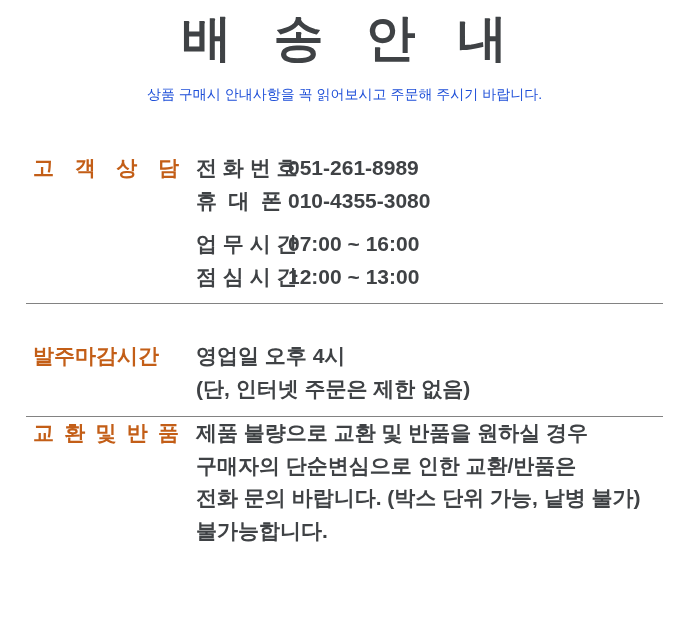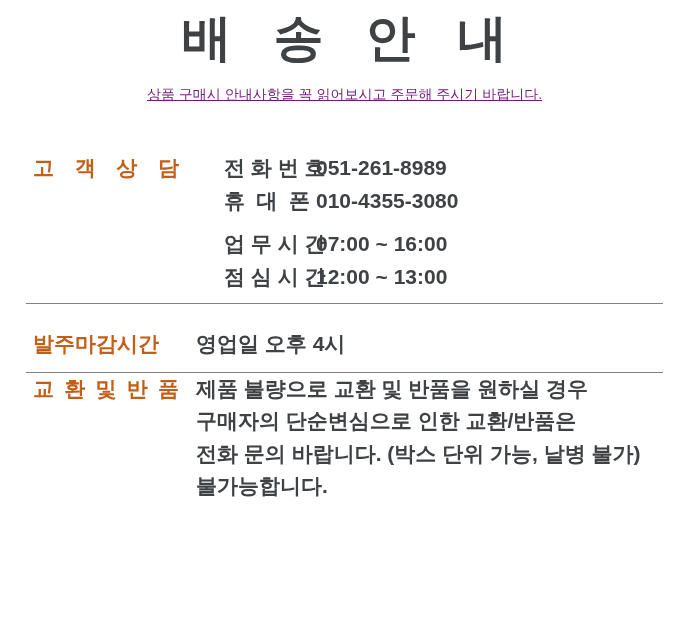--- a/index.html
+++ b/index.html
@@ -23,23 +23,22 @@
     color: #3f4245;
     text-align: center;
     letter-spacing: 0.28em;
     text-indent: 0.28em;
     white-space: nowrap;
   }
   .subtitle {
     margin-top: 18px;
     font-size: 14px;
     line-height: 17px;
-    color: #701a75;
+    color: #1d4ed8;
     text-align: center;
-    text-decoration: underline;
   }
   .section {
     display: flex;
     align-items: flex-start;
     padding-left: 33px;
     padding-right: 26px;
   }
   .sec-label {
     width: 146px;
     min-width: 146px;
@@ -69,23 +68,23 @@
     vertical-align: top;
   }
   .fvalue { margin-left: 6px; }
   .group-gap { height: 11px; }
   .divider {
     border: none;
     border-top: 1px solid #828282;
     height: 0;
     margin: 0 26px 0 26px;
   }
-  .sec1 { margin-top: 49px; gap: 28px; }
+  .sec1 { margin-top: 49px; }
   .hr1  { margin-top: 10px; }
-  .sec2 { margin-top: 24px; }
+  .sec2 { margin-top: 36px; }
   .hr2  { margin-top: 11px; }
   .sec3 { }
   .text-line { white-space: nowrap; }
 </style>
 </head>
 <body>
 
 <div class="page">
 
   <div class="title">배 송 안 내</div>
@@ -110,20 +109,21 @@
       </div>
     </div>
   </div>
 
   <hr class="divider hr1">
 
   <div class="section sec2">
     <div class="sec-label">발주마감시간</div>
     <div class="sec-body">
       <div class="text-line">영업일 오후 4시</div>
+      <div class="text-line">(단, 인터넷 주문은 제한 없음)</div>
     </div>
   </div>
 
   <hr class="divider hr2">
 
   <div class="section sec3">
     <div class="sec-label">교 환 및 반 품</div>
     <div class="sec-body">
       <div class="text-line">제품 불량으로 교환 및 반품을 원하실 경우</div>
       <div class="text-line">구매자의 단순변심으로 인한 교환/반품은</div>

